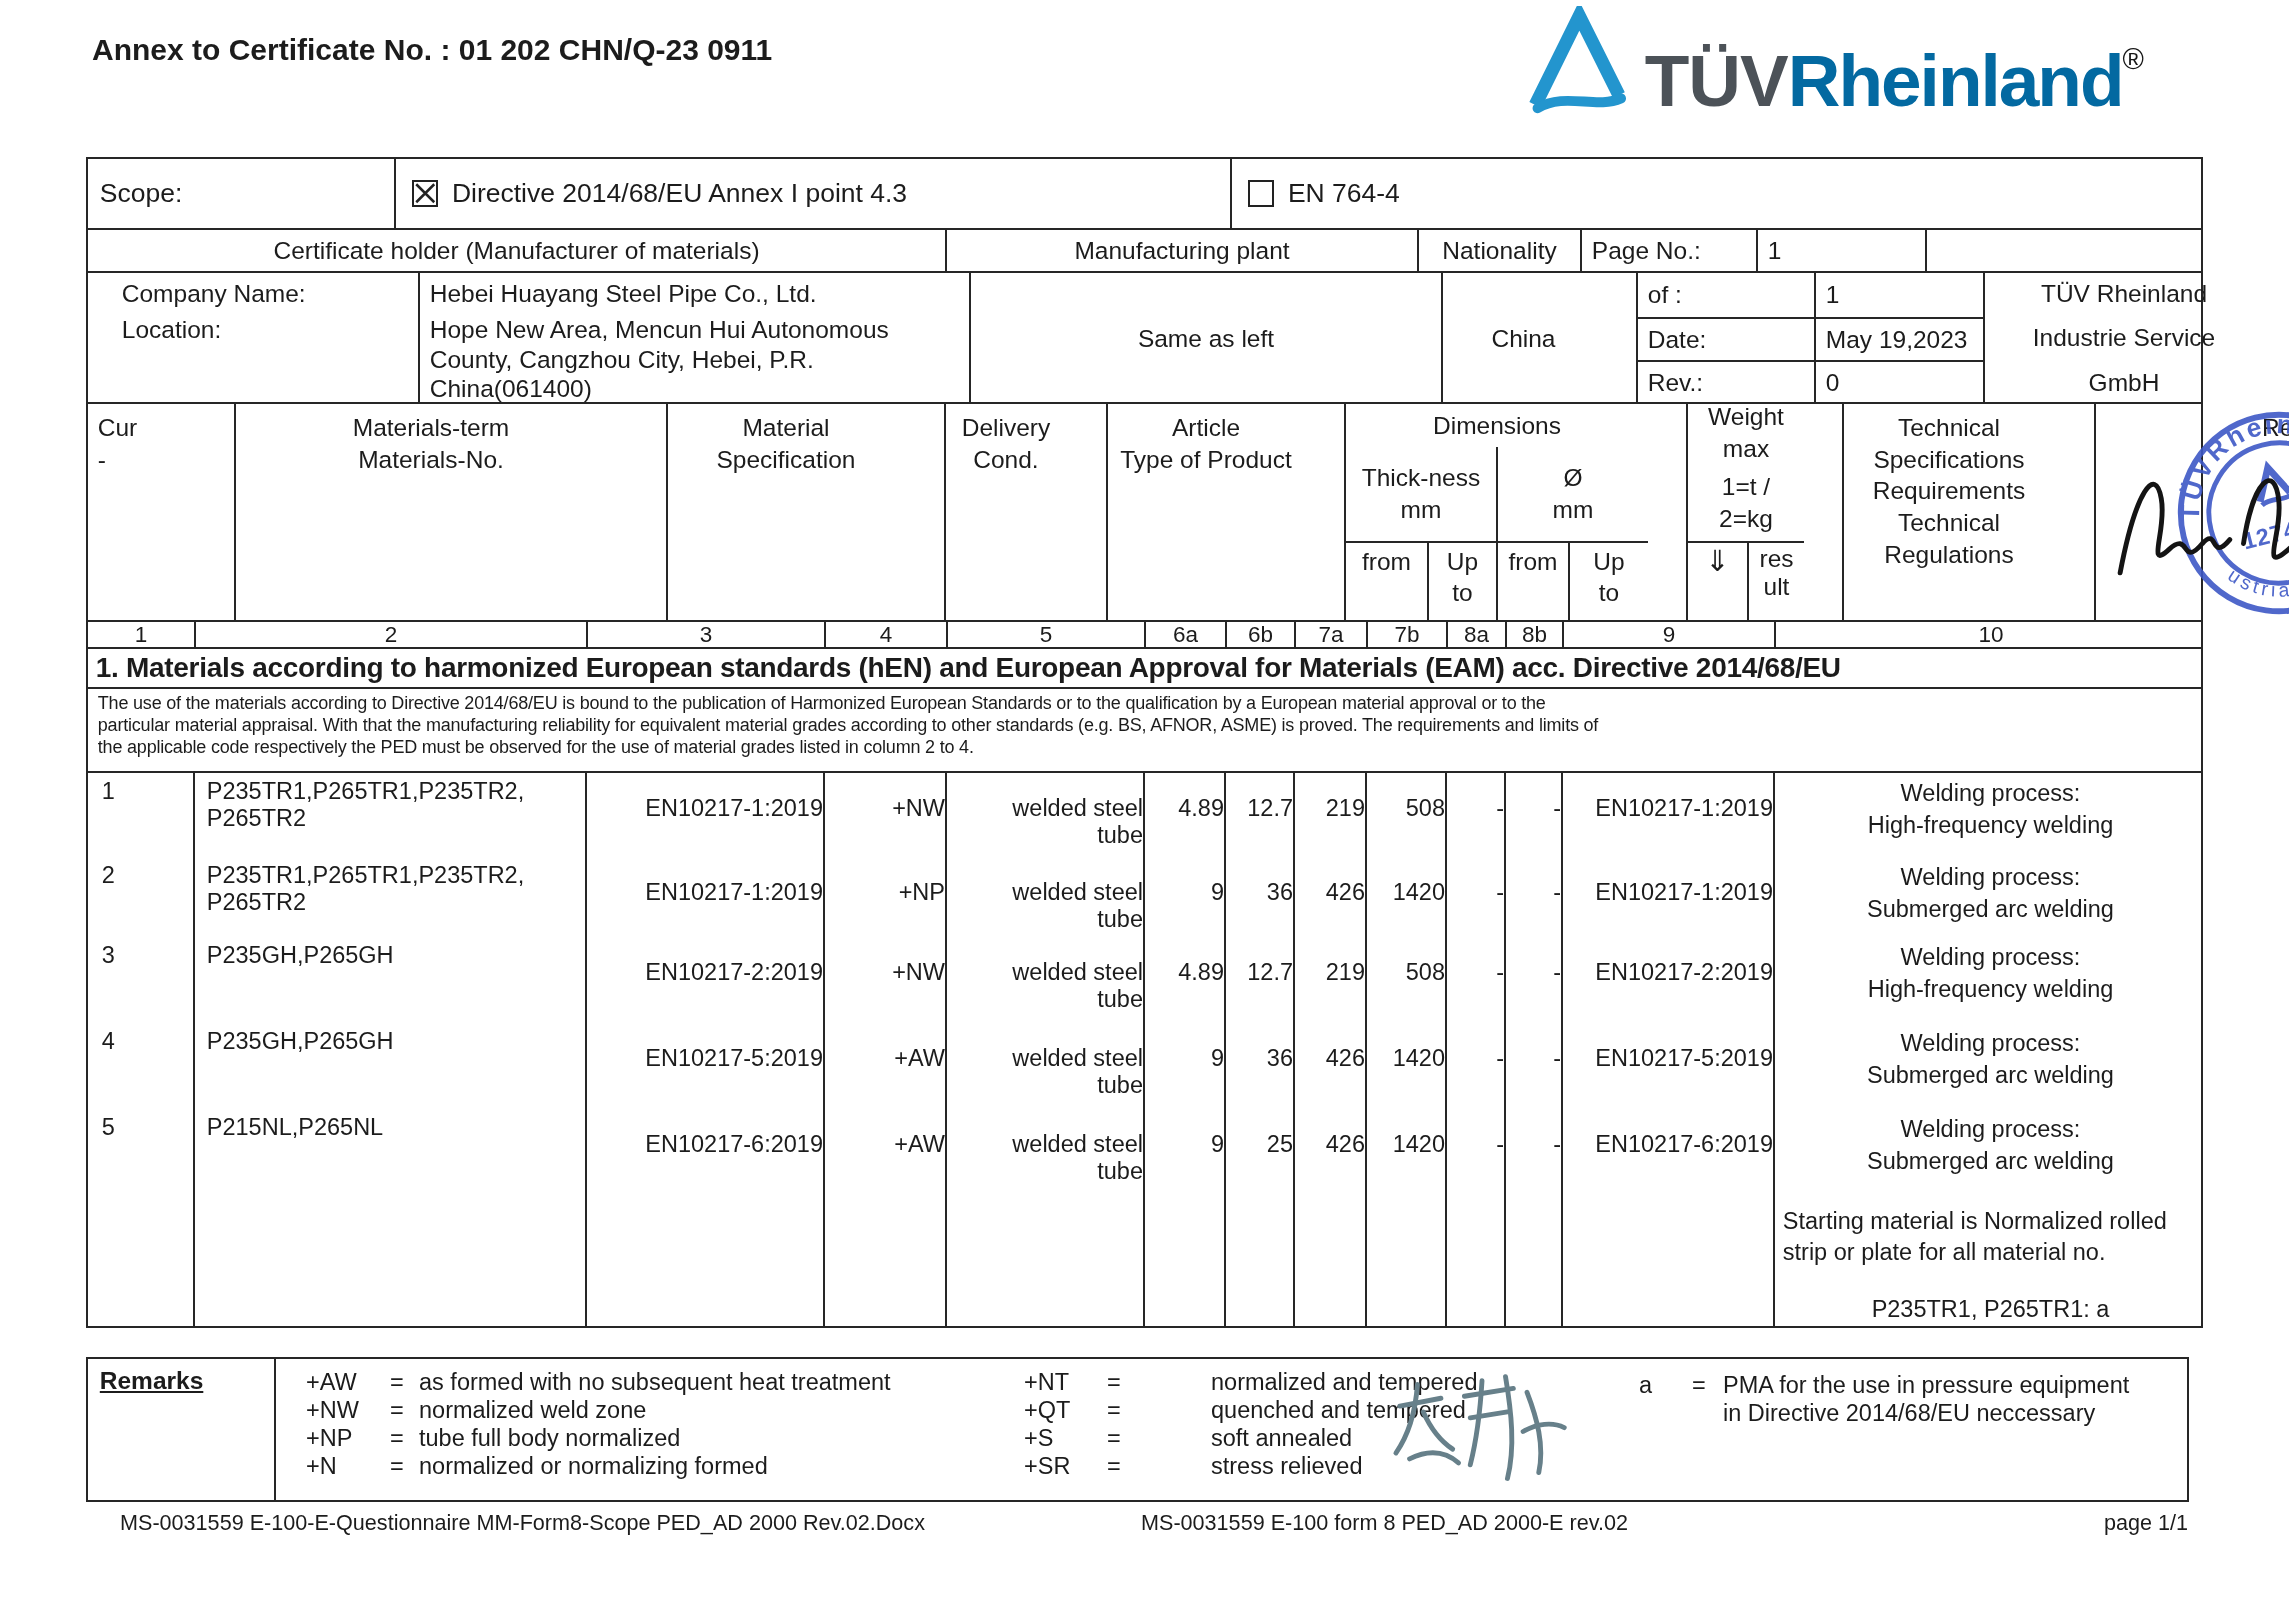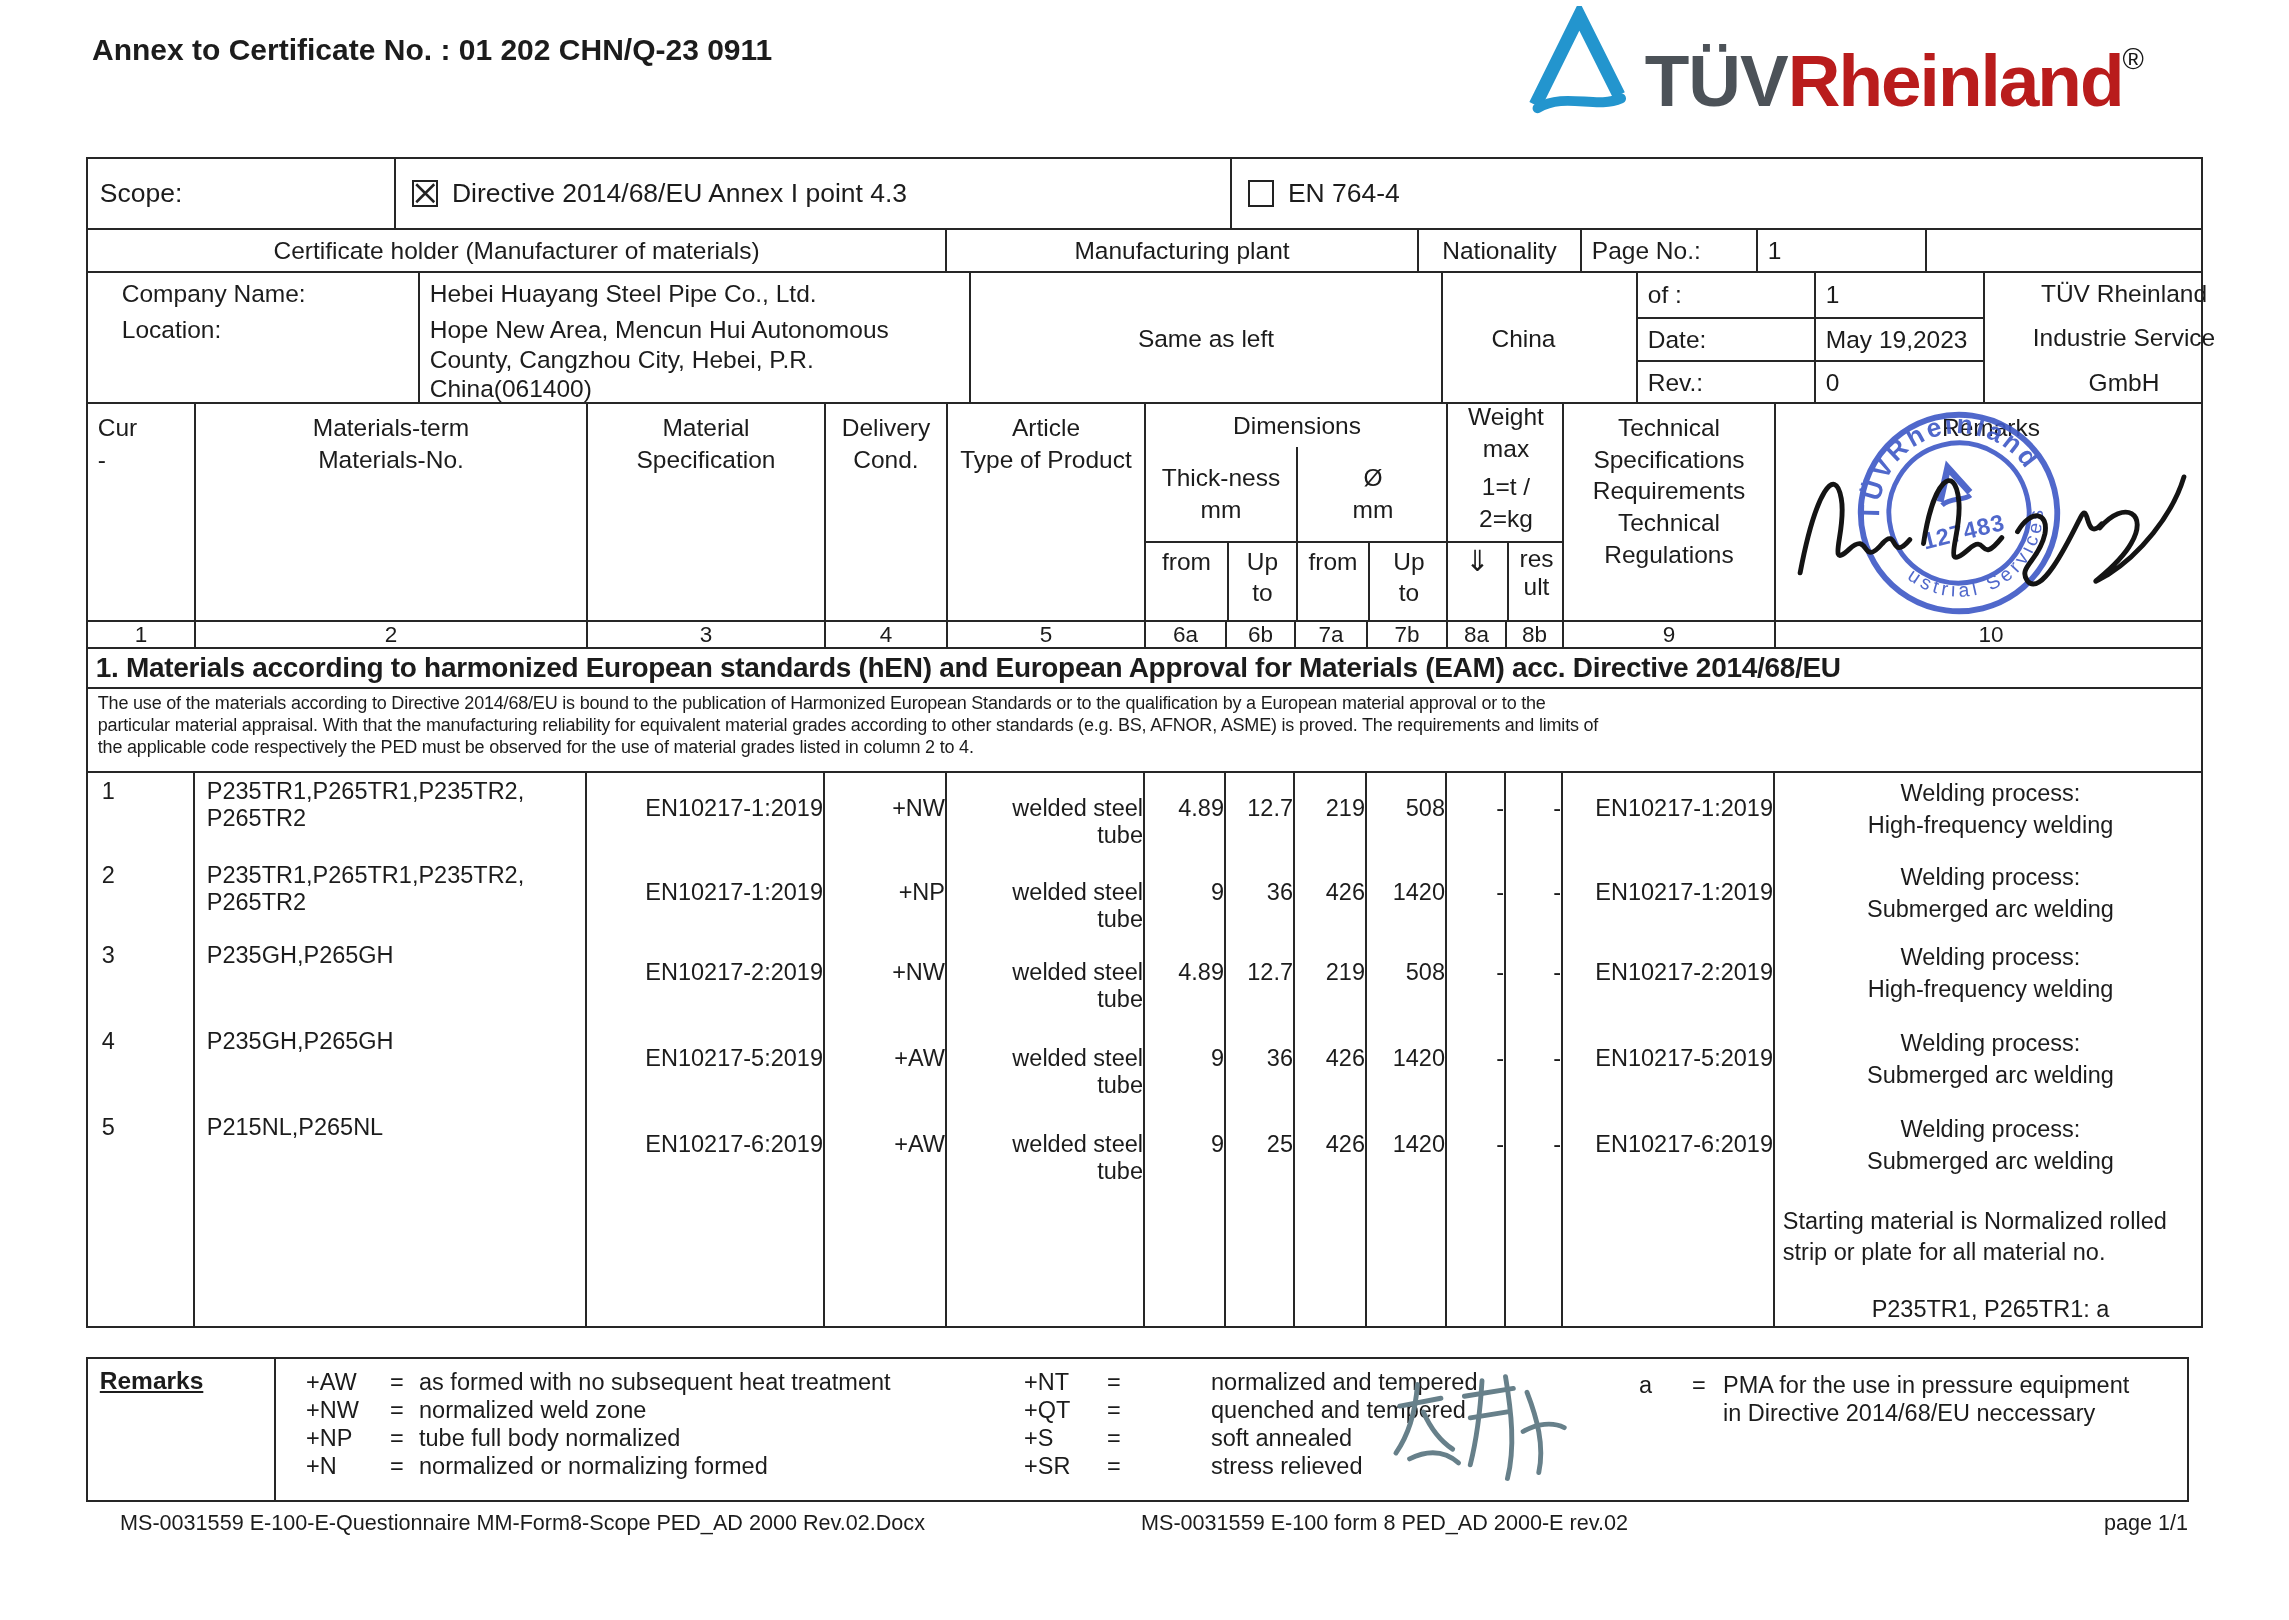--- a/index.html
+++ b/index.html
@@ -9,21 +9,21 @@
     font-family:"Liberation Sans", sans-serif; color:#1c1c1c; overflow:hidden;
   }
   .pre { white-space:pre-line; }
 
   
   .doc-title { position:absolute; left:92px; top:33px; font-size:30px; font-weight:bold; }
   .logo { position:absolute; left:1521px; top:5.9px; display:flex; align-items:flex-start; }
   .logo svg { width:110px; height:110px; }
   .logo-text { font-size:73px; line-height:106px; margin-left:13.7px; letter-spacing:-1px; }
   .logo-tuv { font-weight:bold; color:#4c5258; }
-  .logo-rh { font-weight:bold; color:#b91c1c; letter-spacing:-2px; }
+  .logo-rh { font-weight:bold; color:#0369a1; letter-spacing:-2px; }
   .logo-reg { font-size:29px; vertical-align:37px; color:#161616; font-weight:normal; }
 
   
   .tbl { position:absolute; left:86px; top:157px; width:2117px; border:2.9px solid #262626; background:#fff; }
   .row-grid { display:grid; }
   .cell { border-left:2px solid #262626; position:relative; }
   .cell.first { border-left:none; }
   .bt { border-top:2px solid #262626; }
   .bt3 { border-top:2.9px solid #262626; }
 
@@ -40,21 +40,21 @@
   .hb-grid { grid-template-columns:306px 551px 472px 163px 625px; height:131px;padding-left:24px; }
   .hb-grid .cell { font-size:24.5px; }
   .hb-labels div, .hb-values div { padding:5.9px 0 0 9.8px; line-height:1.22; }
   .hb-center { display:flex; align-items:center; justify-content:center; }
   .pr-grid { display:grid; grid-template-columns:176px 169px 280px; grid-template-rows:44px 43px 44px; height:100%; }
   .pr-grid .pc { display:flex; align-items:center; padding-left:9.8px; font-size:24.5px; }
   .pr-grid .bl { border-left:2px solid #262626; }
   .pr-grid .btp { border-top:2px solid #262626; }
   .org-cell { grid-column:3; grid-row:1/4; border-left:2px solid #262626; display:flex; align-items:center; justify-content:center; text-align:center; font-size:24.5px; line-height:1.8; }
 
-  .mh-grid { grid-template-columns:106px 392px 238px 122px 198px 302px 116px 212px 432px; height:218px; }
+  .mh-grid { grid-template-columns:106px 392px 238px 122px 198px 302px 116px 212px 432px; height:218px;gap:40px; }
   .mh-grid .cell { font-size:24.5px; text-align:center; padding-top:7.8px; line-height:1.3; }
   .mh-cur { text-align:left !important; padding-left:9.8px; }
   .dim-grid { display:grid; grid-template-rows:43px 94px 80px; height:100%; padding-top:0 !important; }
   .dim-top { display:flex; align-items:center; justify-content:center; }
   .dim-mid { display:grid; grid-template-columns:150px 152px; }
   .dim-mid > div { display:flex; align-items:center; justify-content:center; line-height:1.3; }
   .dim-mid > div + div { border-left:2px solid #262626; }
   .dim-bot { display:grid; grid-template-columns:81px 69px 72px 80px; border-top:2px solid #262626; }
   .dim-bot > div { padding-top:3.9px; line-height:1.25; }
   .dim-bot > div + div { border-left:2px solid #262626; }

